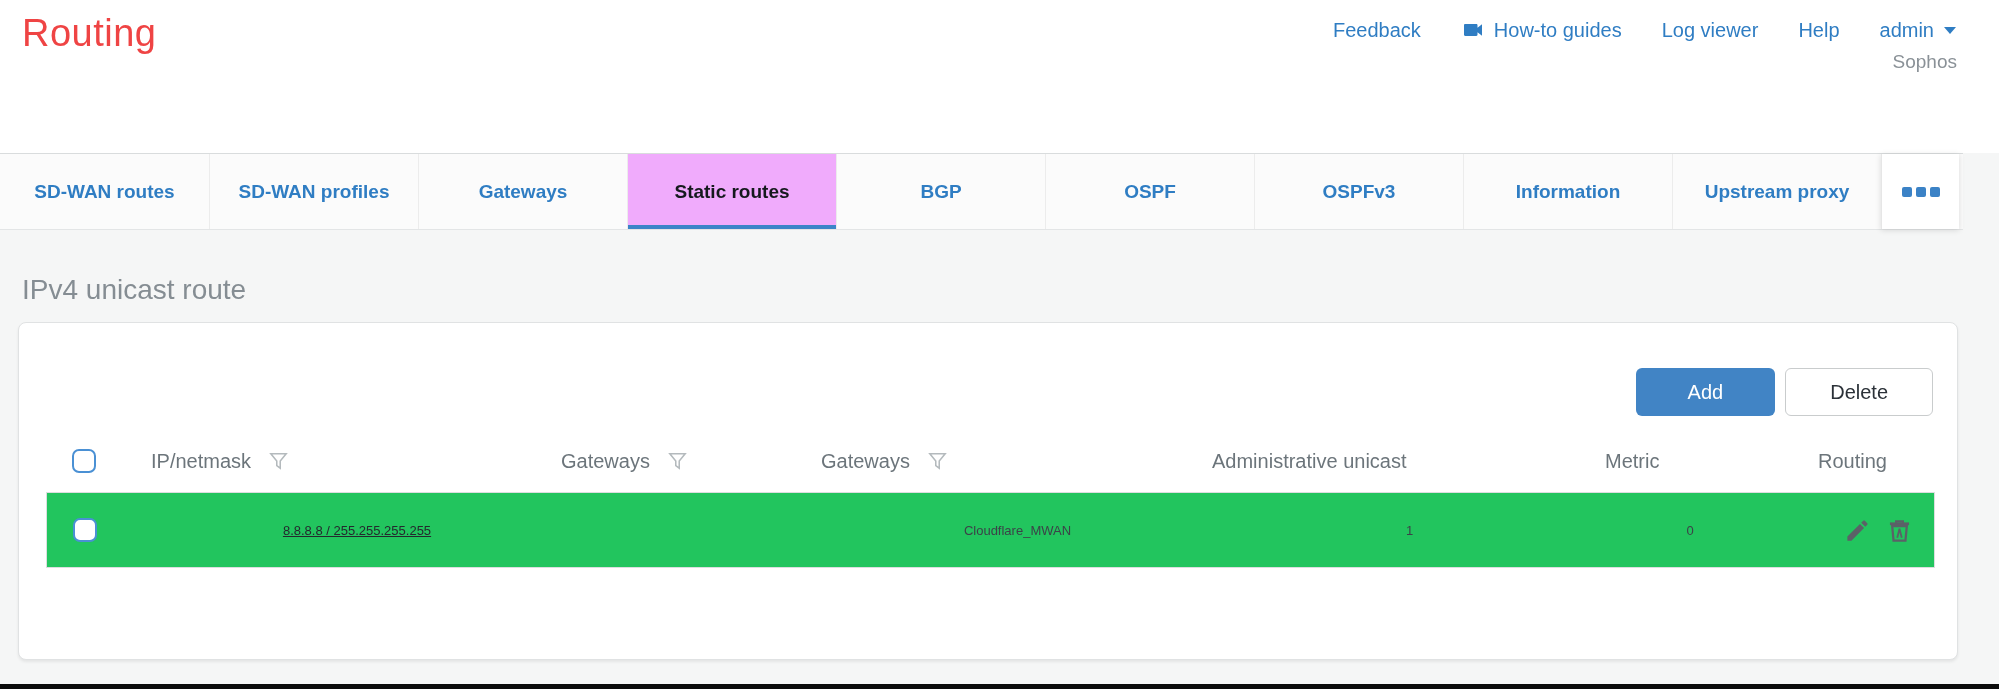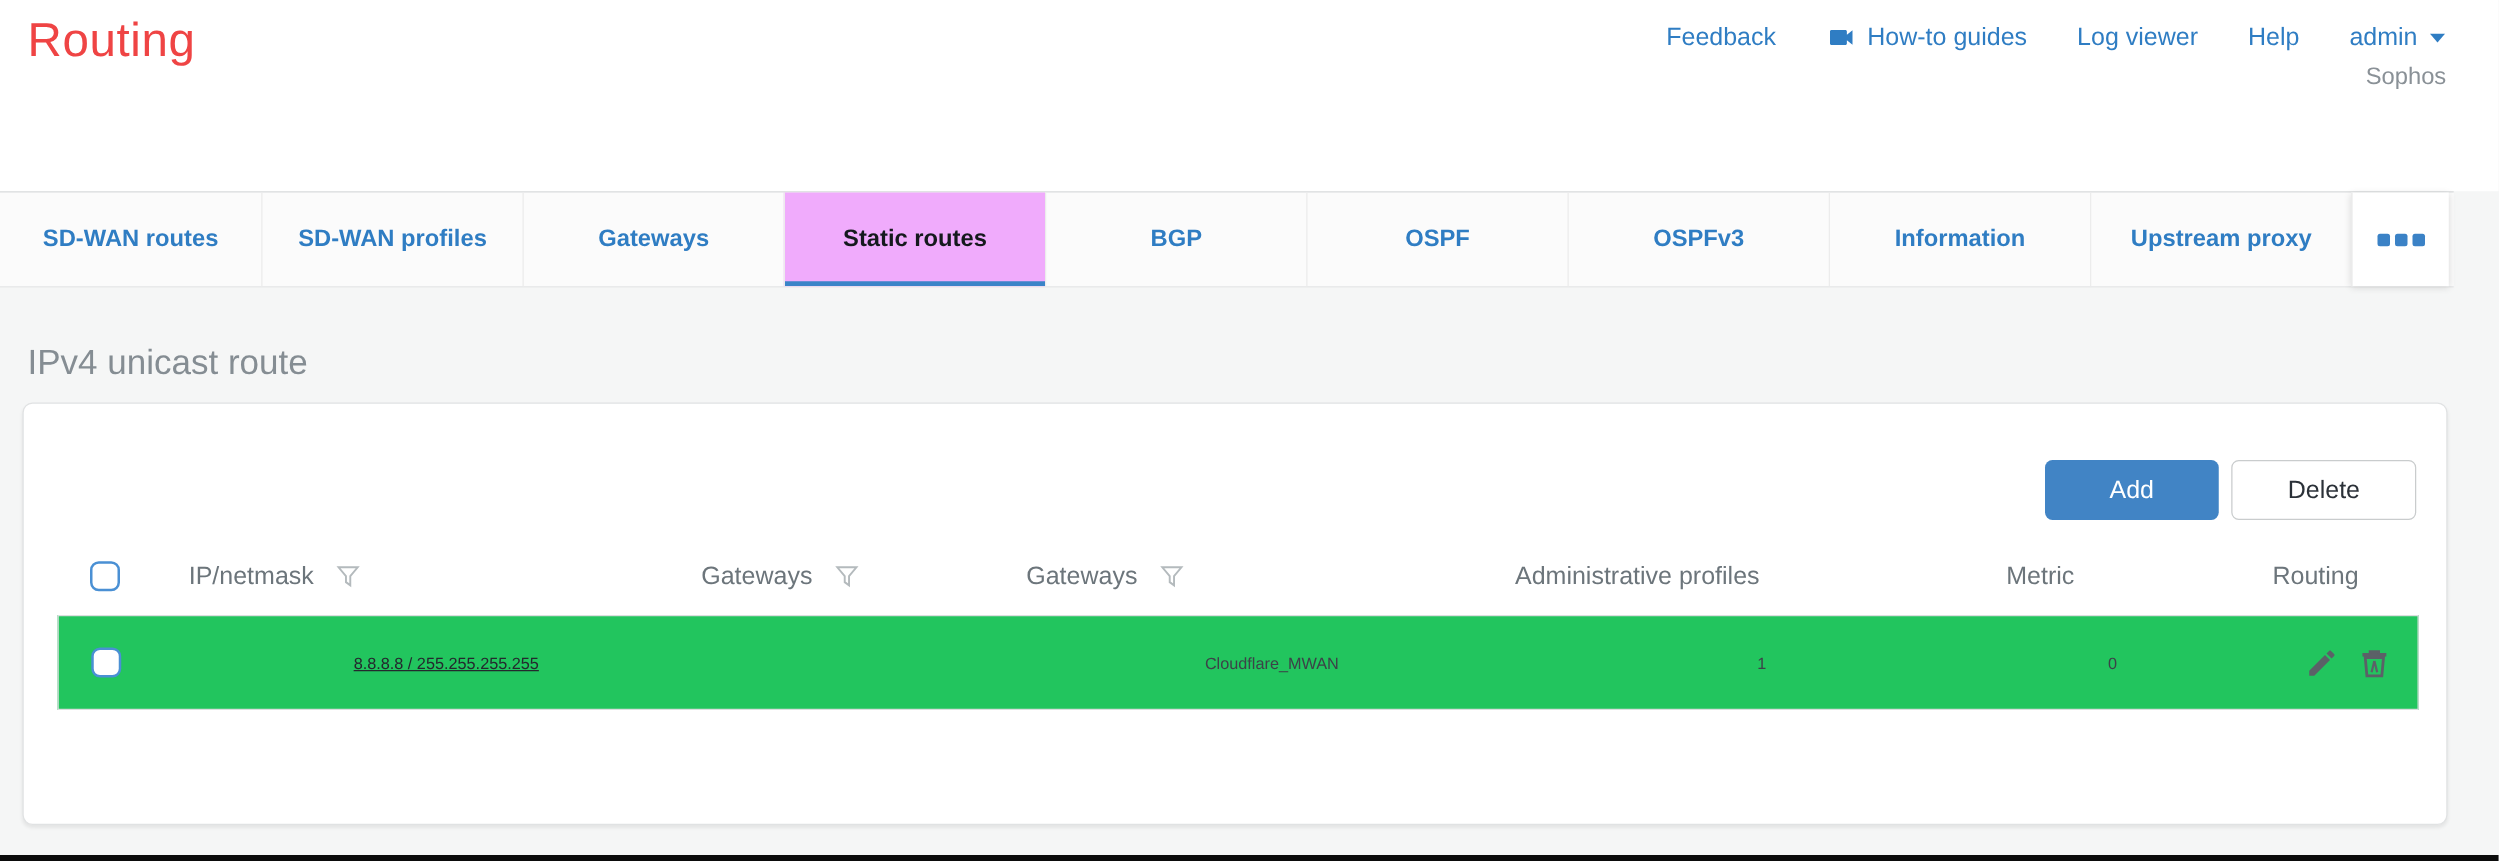--- a/index.html
+++ b/index.html
@@ -229,21 +229,21 @@
       </div>
       <div class="th">
         <span>Gateways</span>
         <span class="funnel-icon icon-btn">
           <svg width="23" height="23" viewBox="0 0 24 24" fill="none" stroke="#b4babd" stroke-width="1.6">
               <path d="M4 4h16l-6.2 7.4V19l-3.6-2.6v-5z"></path>
             </svg>
         </span>
       </div>
       <div class="th">
-        <span>Administrative profiles</span>
+        <span>Administrative unicast</span>
       </div>
       <div class="th">
         <span>Metric</span>
       </div>
       <div class="th th-manage">
         <span>Routing</span>
       </div>
     </div>
 
     <div class="grid-cols trow">

